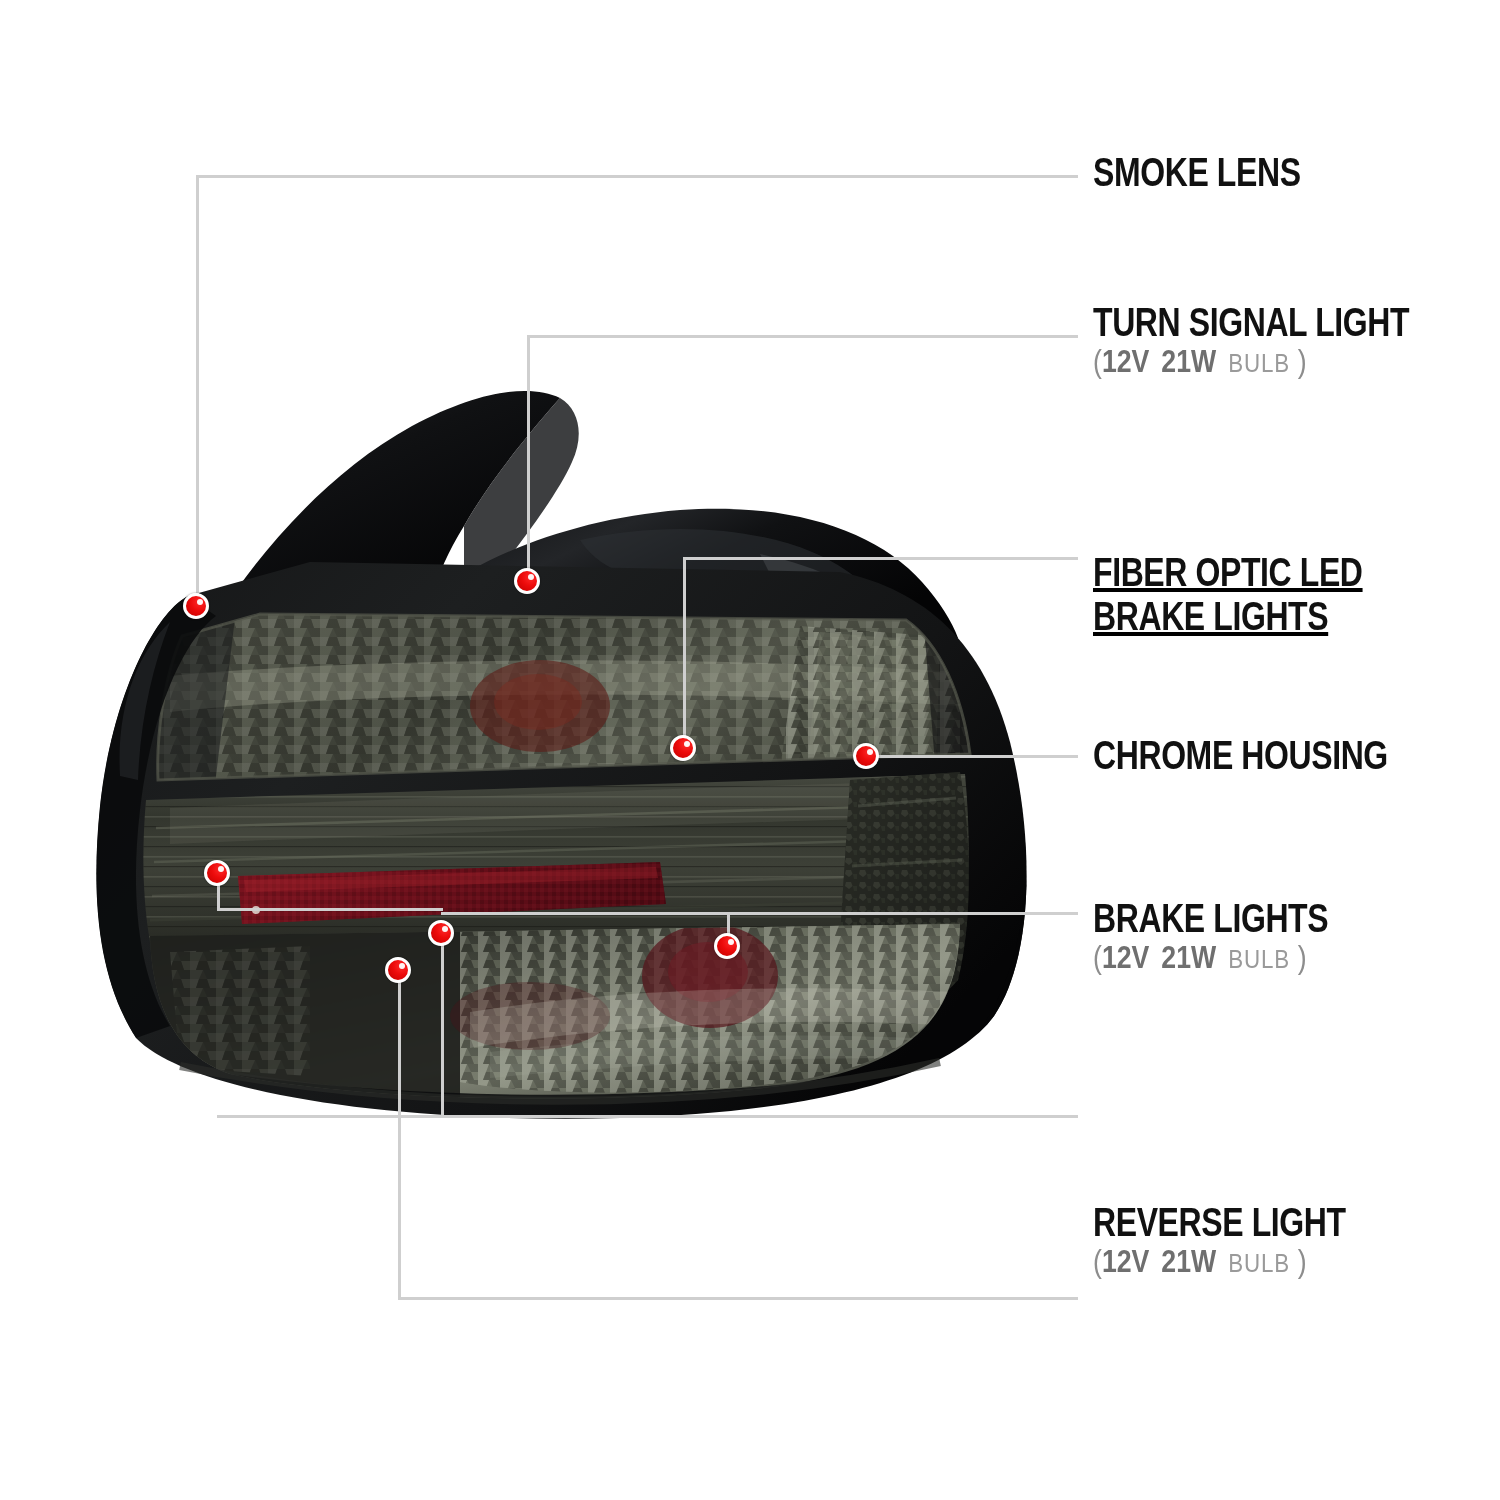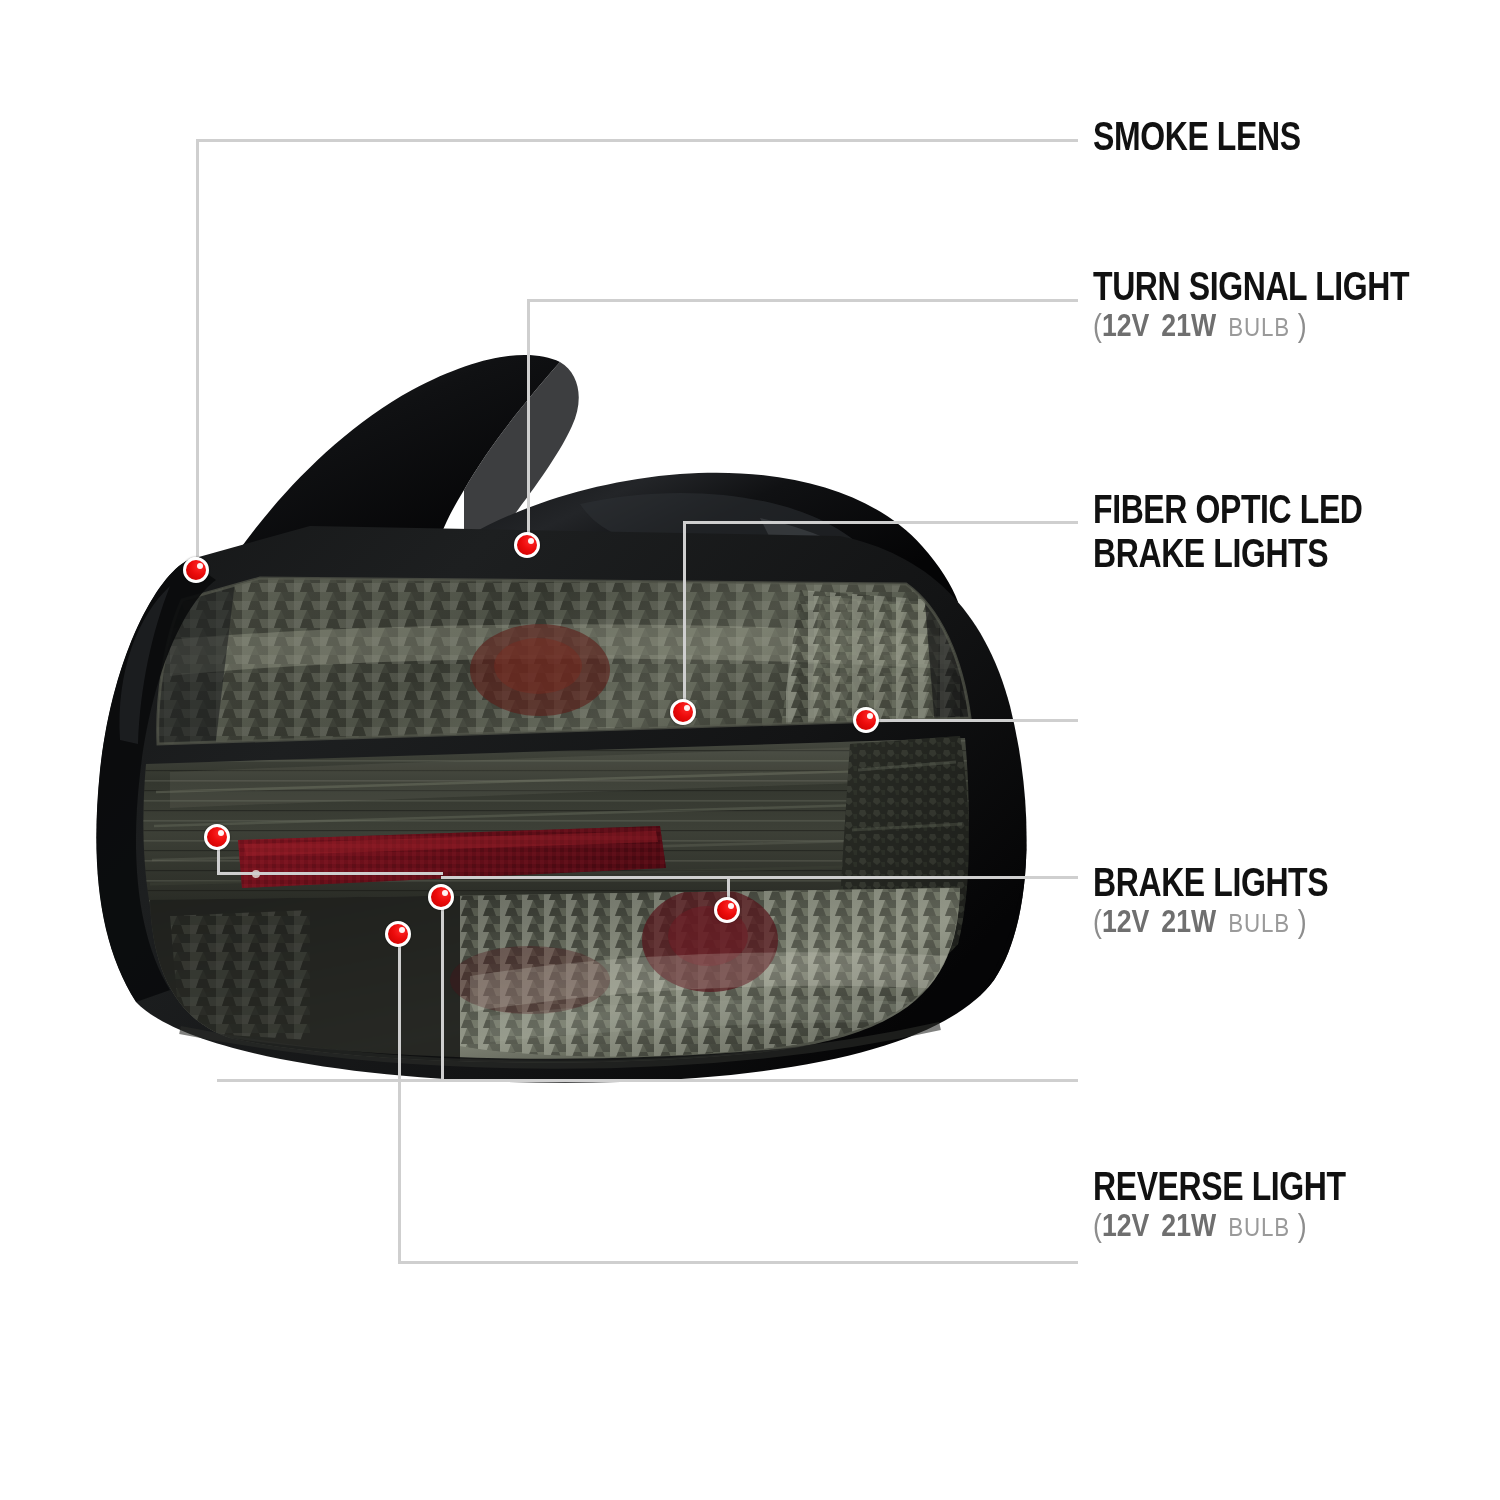--- a/index.html
+++ b/index.html
@@ -1,19 +1,19 @@
 <!DOCTYPE html>
 <html><head>
 <meta charset="utf-8">
 <style>
   html,body{margin:0;padding:0;background:#ffffff;}
   body{width:1500px;height:1500px;position:relative;overflow:hidden;
        font-family:"Liberation Sans","DejaVu Sans",sans-serif;}
 
-  #stage{position:absolute;inset:0;width:1500px;height:1176px;background:#fff;}
+  #stage{position:absolute;inset:0;width:1500px;height:1176px;background:#fff;margin-top:36px;}
 
   
   .callout{position:absolute;left:1093px;}
   .callout .title{
       font-family:"Liberation Sans","DejaVu Sans",sans-serif;
       font-weight:700;
       font-size:40px;
       line-height:44px;
       letter-spacing:-0.5px;
       color:#111111;
@@ -314,25 +314,28 @@
       <span class="spec">12V</span>
       <span class="sp8"></span>
       <span class="spec">21W</span>
       <span class="sp8"></span>
       <span class="bulb">BULB</span>
       <span class="sp4"></span>
       <span class="paren">)</span>
     </div>
   </div>
 
-  <div class="callout" style="top:487px;">
+  <div class="callout" style="top:514px;text-decoration:underline;">
     <div class="title">FIBER OPTIC LED</div>
     <div class="title">BRAKE LIGHTS</div>
   </div>
 
+  <div class="callout" style="top:697px;">
+    <div class="title">CHROME HOUSING</div>
+  </div>
 
   <div class="callout" style="top:860px;">
     <div class="title">BRAKE LIGHTS</div>
     <div class="sub">
       <span class="paren">(</span>
       <span class="spec">12V</span>
       <span class="sp8"></span>
       <span class="spec">21W</span>
       <span class="sp8"></span>
       <span class="bulb">BULB</span>

